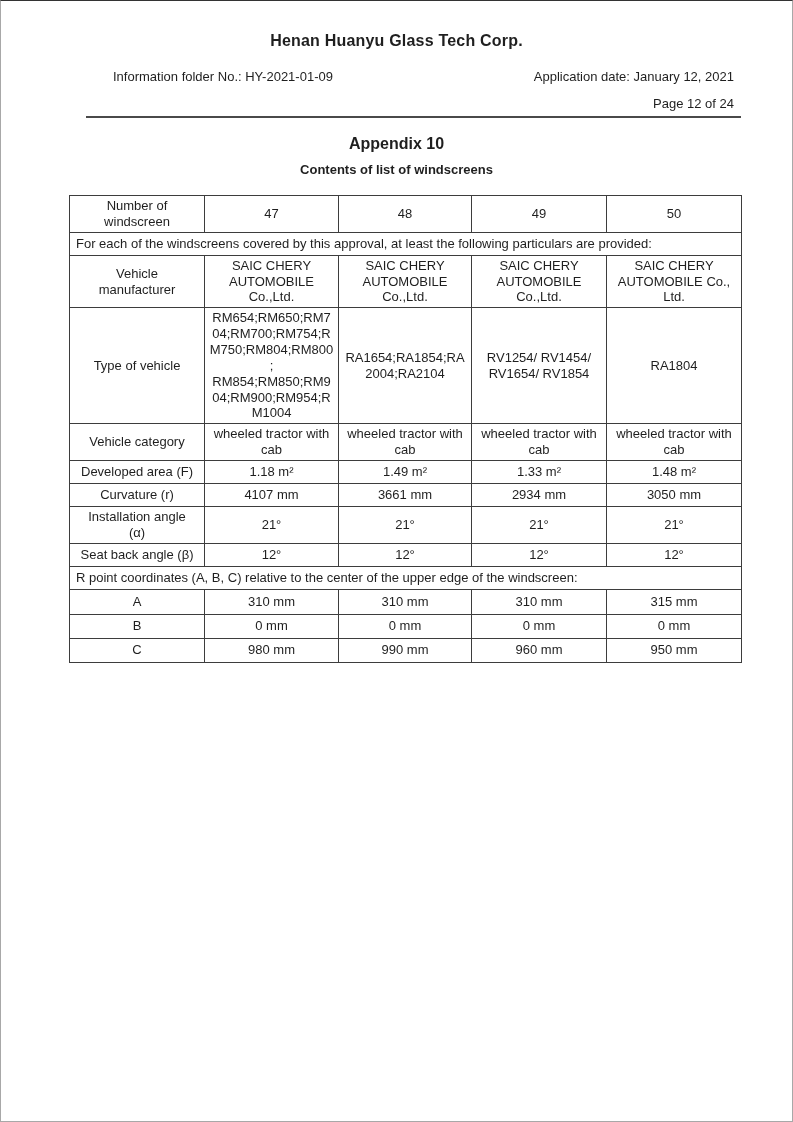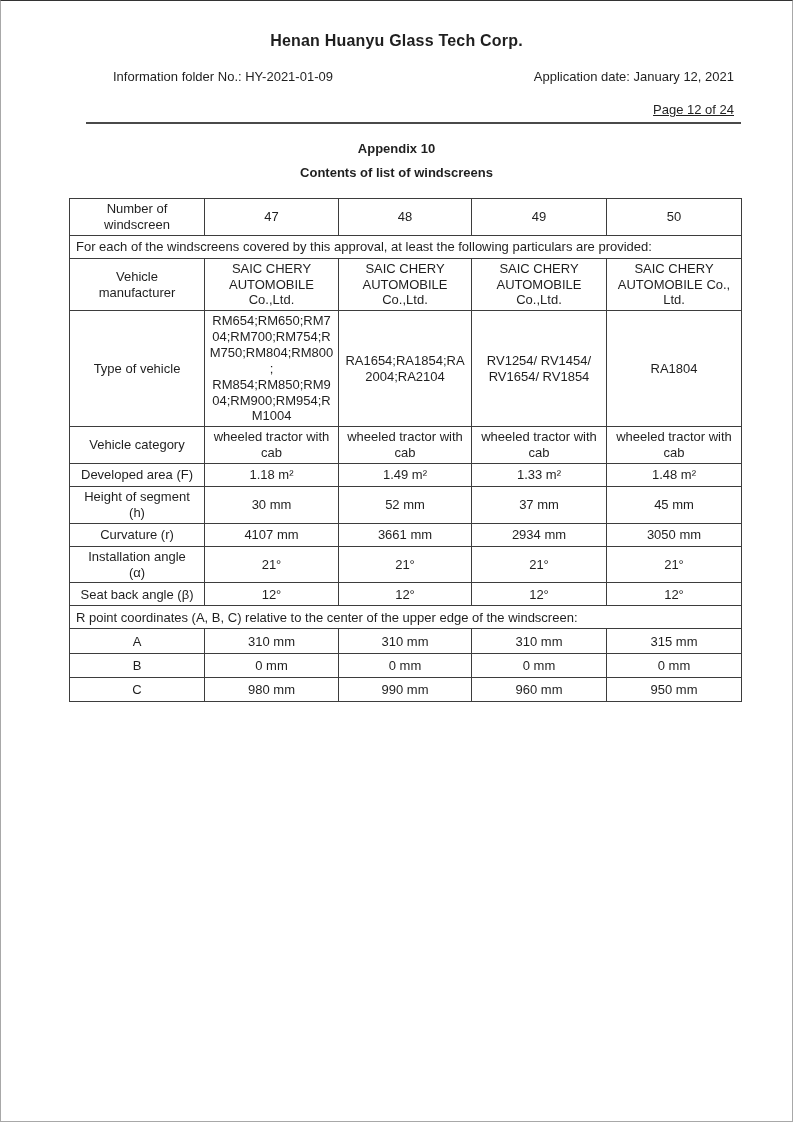--- a/index.html
+++ b/index.html
@@ -33,27 +33,26 @@
   .meta-row-1 {
     display: flex;
     justify-content: space-between;
     padding-left: 27px;           
     padding-right: 7px;
     text-align: right;
   }
   .meta-row-2 {
     text-align: right;
     padding-right: 7px;
-    margin-top: 18px;
-    text-decoration: underline;
+    margin-top: 12px;
   }
   .appendix {
     margin-top: 17px;
     text-align: center;
-    font-size: 13px;
+    font-size: 16px;
     font-weight: bold;
   }
   .subtitle {
     margin-top: 9px;
     text-align: center;
     font-size: 13px;
     font-weight: bold;
   }
   table.spec {
     margin: 18px 0 0 68px;
@@ -147,28 +146,20 @@
         <td>wheeled tractor with cab</td>
         <td>wheeled tractor with cab</td>
       </tr>
       <tr style="height:23px">
         <td>Developed area (F)</td>
         <td>1.18 m²</td>
         <td>1.49 m²</td>
         <td>1.33 m²</td>
         <td>1.48 m²</td>
       </tr>
-      <tr style="height:34px">
-        <td>Height of segment
-(h)</td>
-        <td>30 mm</td>
-        <td>52 mm</td>
-        <td>37 mm</td>
-        <td>45 mm</td>
-      </tr>
       <tr style="height:23px">
         <td>Curvature (r)</td>
         <td>4107 mm</td>
         <td>3661 mm</td>
         <td>2934 mm</td>
         <td>3050 mm</td>
       </tr>
       <tr style="height:34px">
         <td>Installation angle
 (α)</td>

